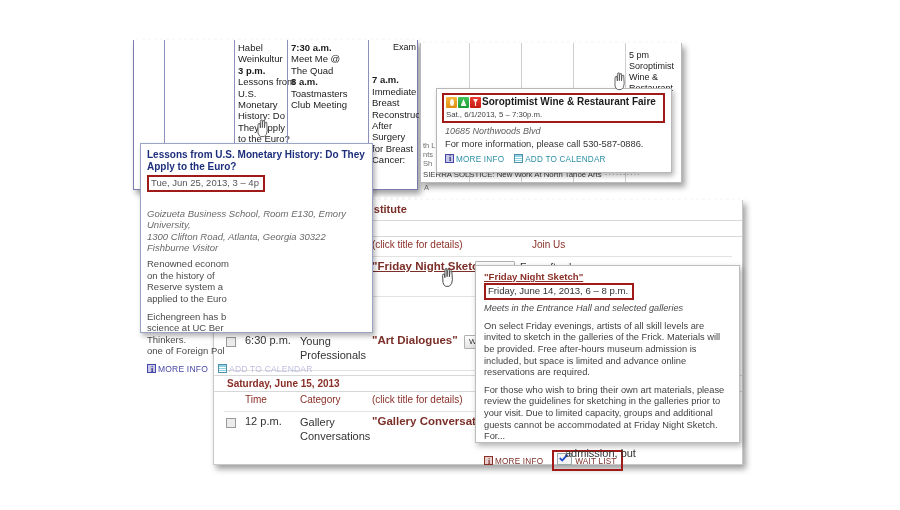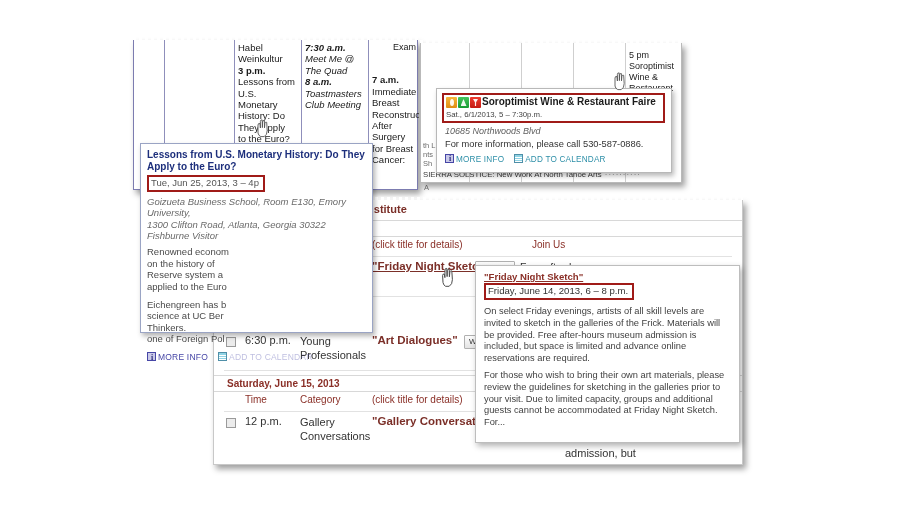--- a/index.html
+++ b/index.html
@@ -31,41 +31,41 @@
   }
   .calcol{
     position:absolute;top:0;bottom:0;border-left:1px solid #8f8fbb;
     font-size:9.5px;color:#1a1a1a;line-height:11.4px;
     padding:2px 3px 0 3px;box-sizing:border-box;overflow:hidden;
   }
   .calcol.first{border-left:none;}
   #colA1{left:0;width:30px;}
   #colA2{left:30px;width:70px;}
   #colA3{left:100px;width:67px;}
-  #colA4{left:167px;width:67px;font-style:italic;}
+  #colA4{left:153px;width:67px;}
   #colA5{left:234px;width:51px;}
 
   
   #tipA{
     position:absolute;left:140px;top:143px;width:233px;height:190px;
     background:#fff;border:1px solid #9aa4c4;
     box-shadow:2px 3px 5px rgba(0,0,0,.3);
     padding:5px 6px 4px 6px;box-sizing:border-box;
     font-size:9.5px;color:#444;line-height:11.6px;z-index:6;
   }
   #tipA .ttl{
     color:#1d2f7c;font-weight:bold;font-size:10px;line-height:12.4px;
     margin:0 0 1px 0;
   }
   .redbox{
     display:inline-block;border:2px solid #a01b18;
     padding:0px 4px 1px 2px;line-height:12px;
   }
   #tipA .when{color:#555;font-size:9.5px;}
-  #tipA .loc{font-style:italic;color:#6a6a6a;margin-top:4px;line-height:11.4px;}
+  #tipA .loc{font-style:italic;color:#6a6a6a;margin-top:16px;line-height:11.4px;}
   #tipA .body{color:#4a4a4a;margin-top:5px;line-height:11.4px;}
   #tipA .lnk{color:#4646a6;font-size:8.5px;letter-spacing:.2px;margin-top:7px;}
   .ic{
     display:inline-block;width:9px;height:9px;vertical-align:-1px;
     margin-right:2px;box-sizing:border-box;
   }
   .ic-info{border:1px solid #4646a6;background:#c9c9e8;position:relative;}
   .ic-info::after{
     content:"i";position:absolute;left:3px;top:-1px;font-size:8px;
     color:#2b2b7a;font-weight:bold;font-family:"Liberation Serif",serif;
@@ -412,19 +412,25 @@
 
   <div class="cursor" style="left:440px;top:267px;">
     <svg width="17" height="21" viewBox="0 0 17 21">
       <path d="M3 15.5 L2.6 8.5 Q2.6 6.6 4.4 7.1 L4.9 10.6 L5 3 Q5 1.1 6.8 1.4 L7.1 9.6 L7.3 3.4 Q7.6 1.8 9.2 2.2 L9.4 9.8 L9.9 4.8 Q10.4 3.4 11.8 3.9 L12.4 12.6 Q12.4 17.4 9.2 19.3 L5.6 19.3 Q3.4 18.2 3 15.5 Z" fill="#ffffff" stroke="#4a4a4a" stroke-width="1"></path>
     </svg>
   </div>
 
   <div id="tipC">
     <div class="ttl">"Friday Night Sketch"</div>
     <div><span class="redbox when">Friday, June 14, 2013, 6 – 8 p.m.</span></div>
+    <div class="meets">Meets in the Entrance Hall and selected galleries</div>
     <p>On select Friday evenings, artists of all skill levels are invited to sketch in the galleries of the Frick. Materials will be provided. Free after-hours museum admission is included, but space is limited and advance online reservations are required.</p>
     <p>For those who wish to bring their own art materials, please review the guidelines for sketching in the galleries prior to your visit. Due to limited capacity, groups and additional guests cannot be accommodated at Friday Night Sketch. For...</p>
+    <div class="lnk">
+      <span class="ic ic-info-r"></span><span>MORE INFO</span>
+      <span style="display:inline-block;width:4px"></span>
+      <span class="wlbox"><span class="ic-chk"></span><span>WAIT LIST</span></span>
+    </div>
   </div>
 
   <div class="bottomtxt">admission, but</div>
 
 </div>
 
 </body></html>

